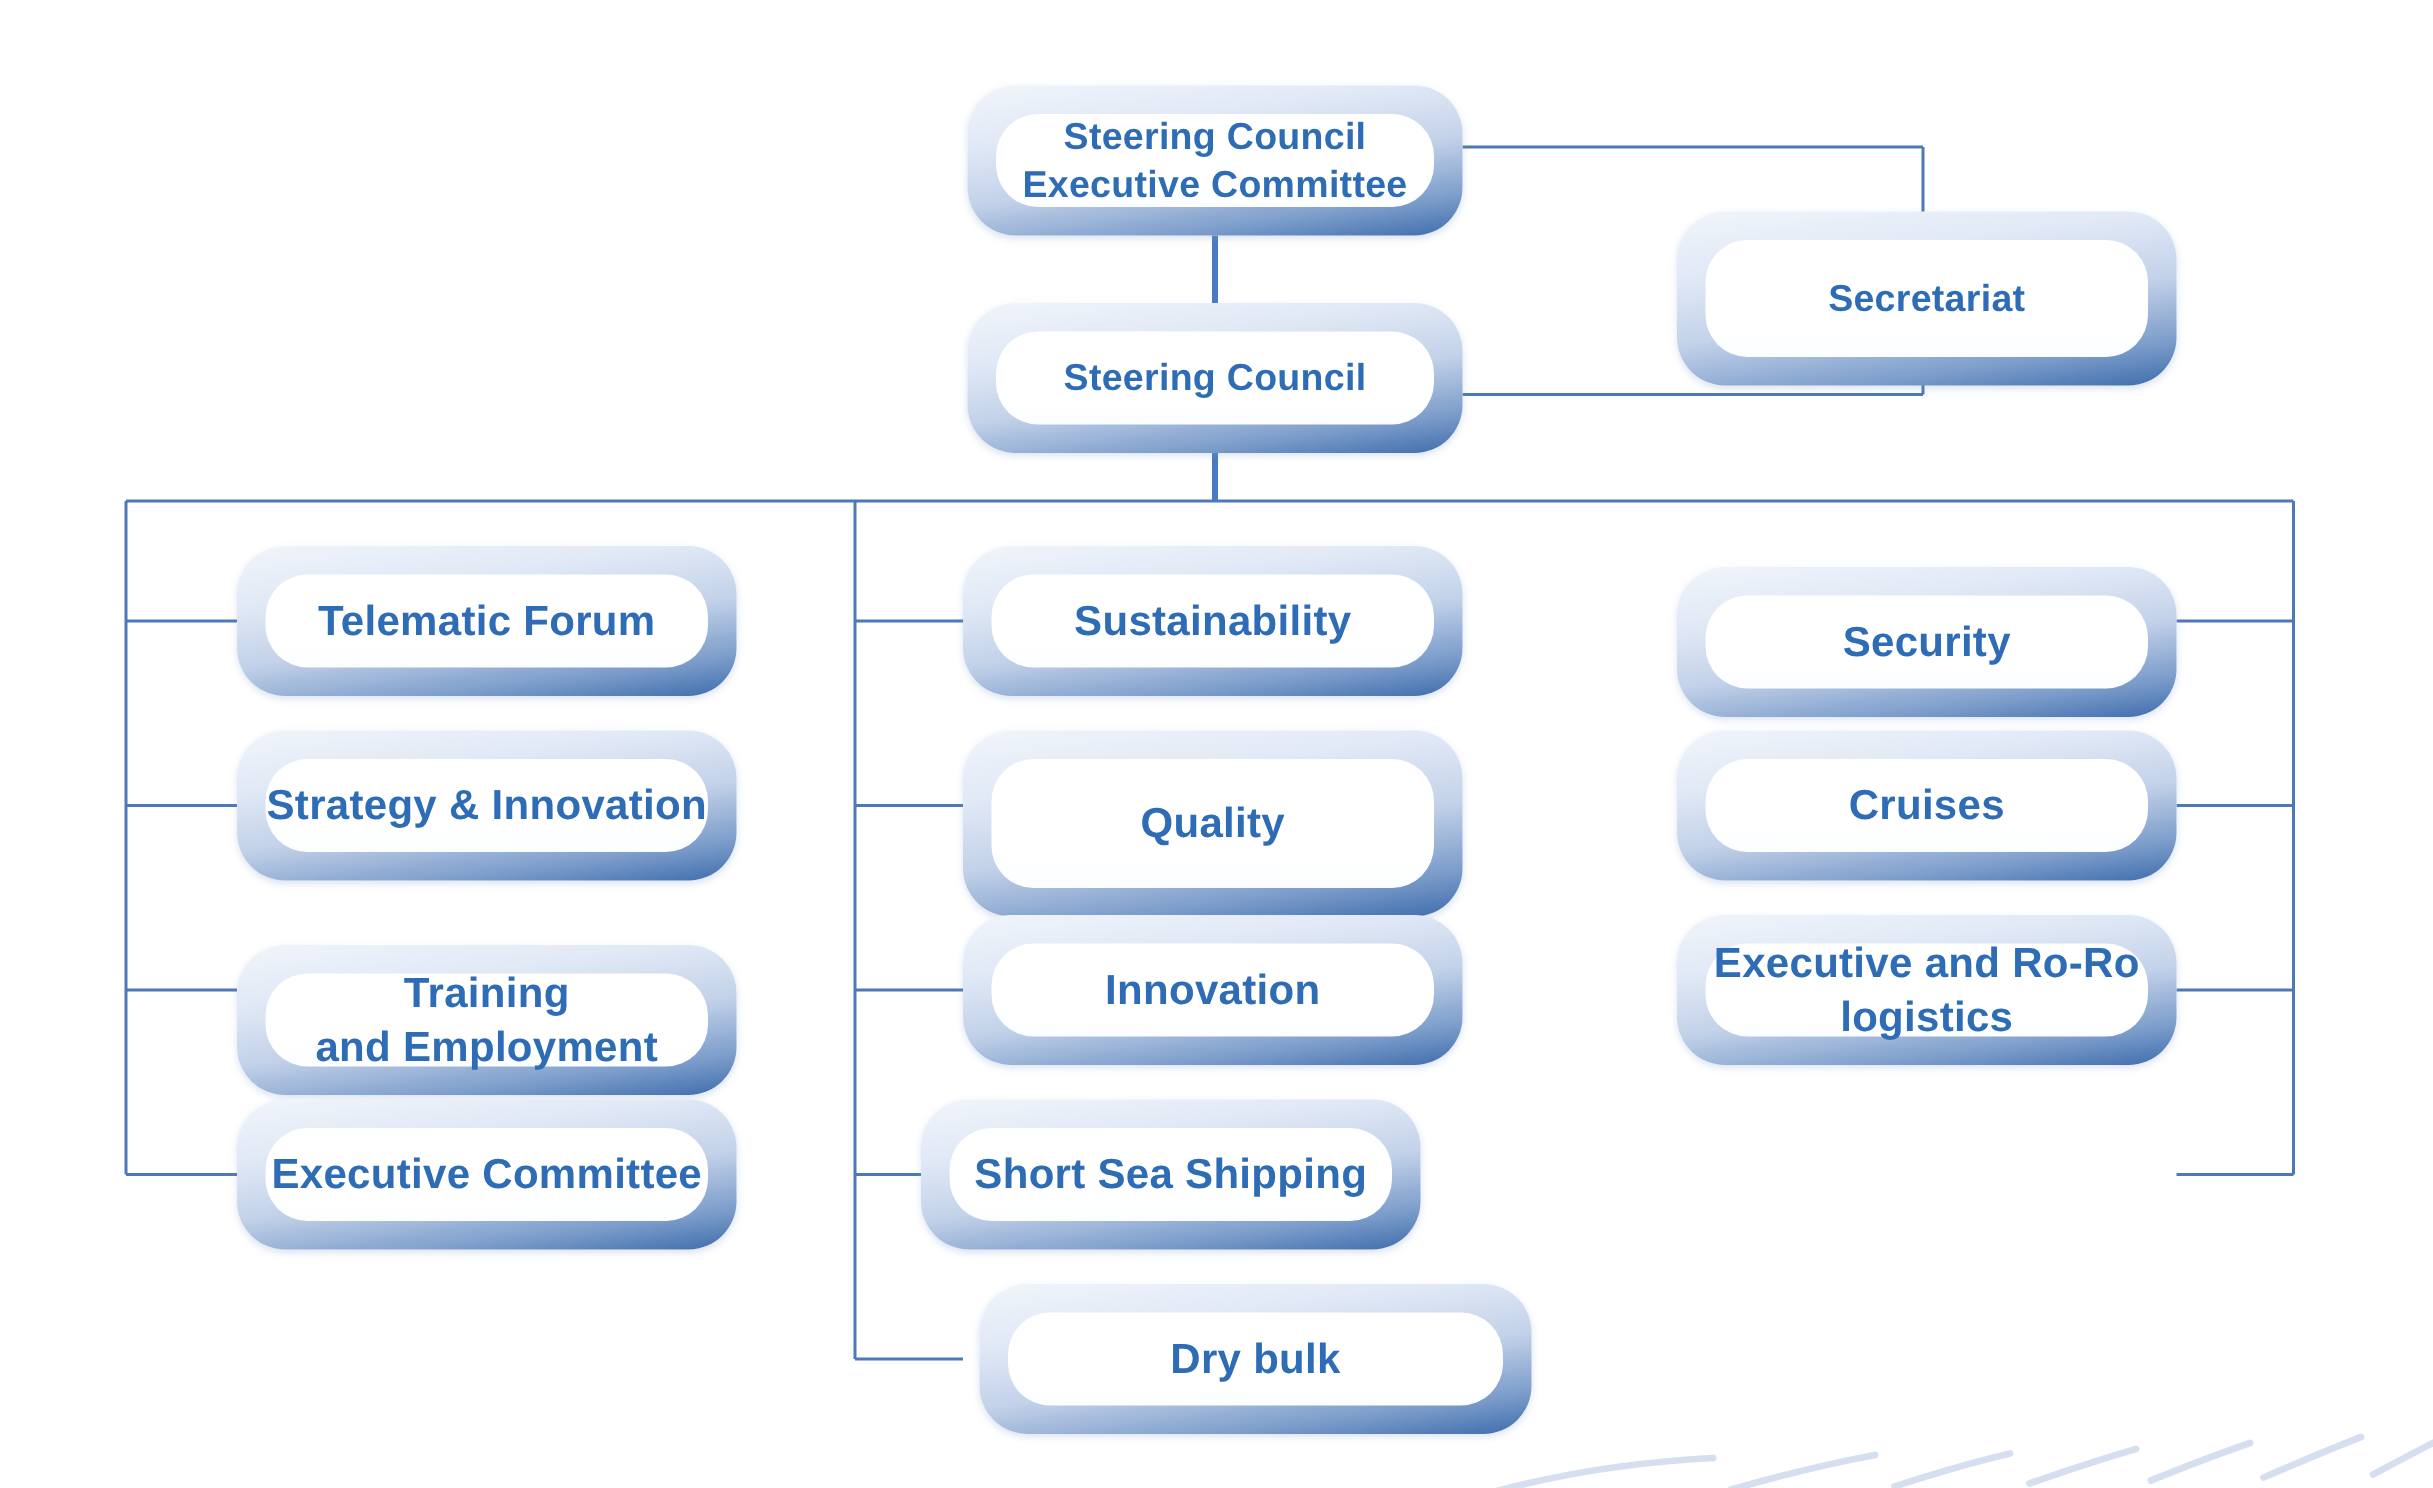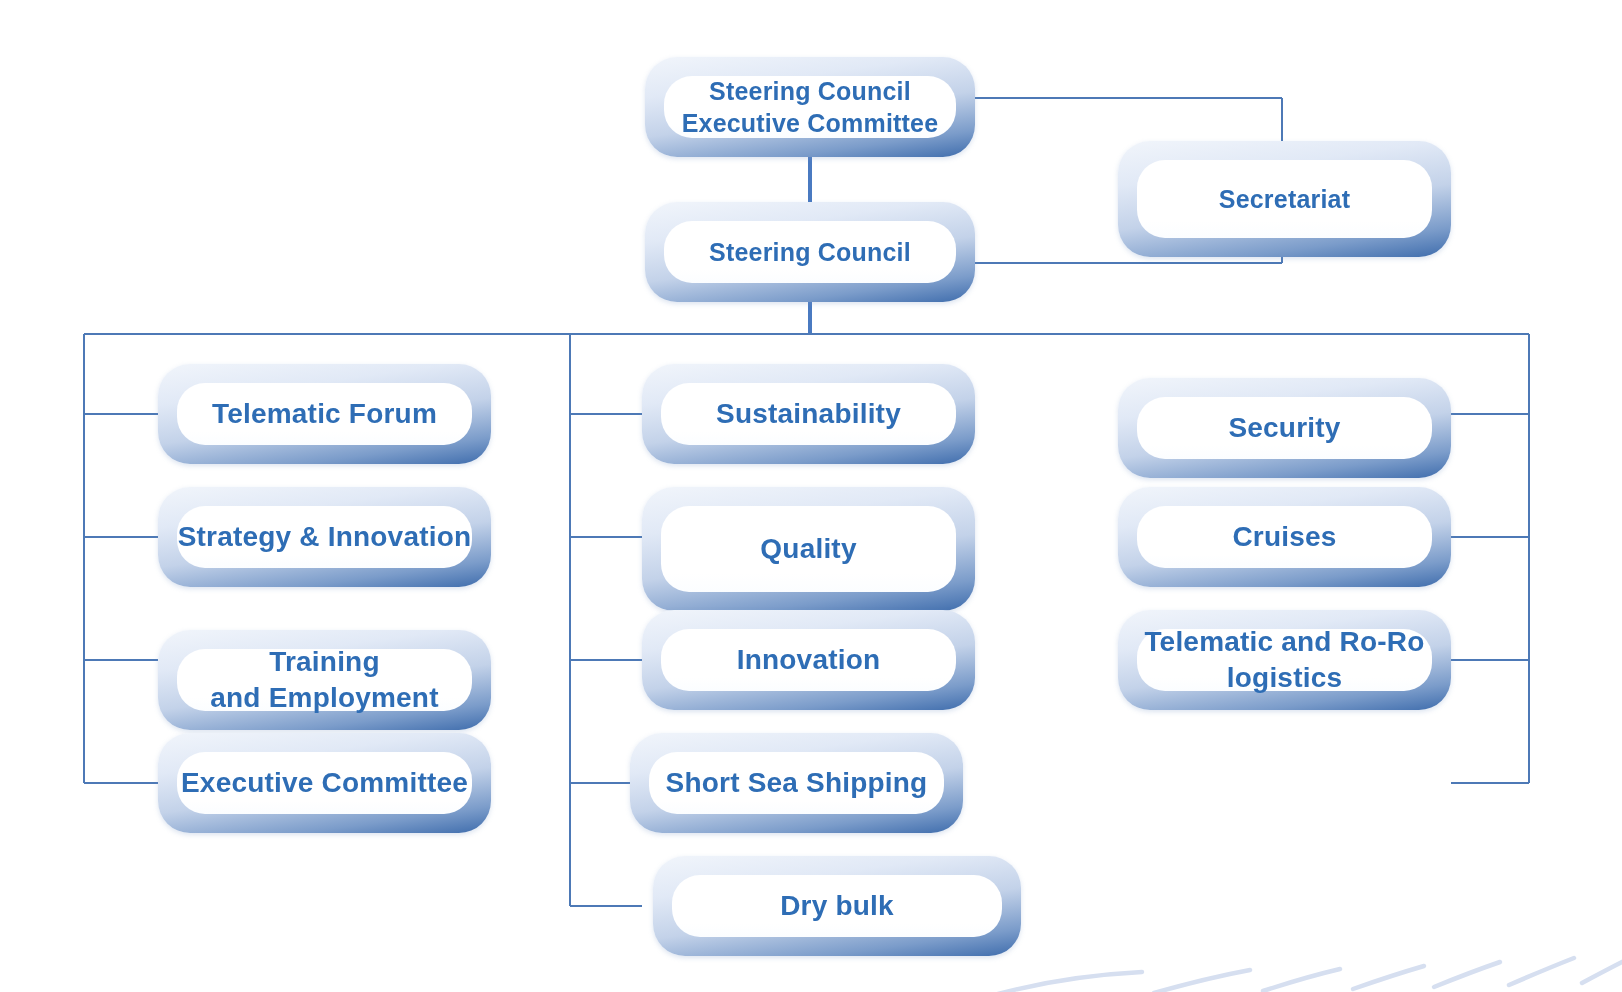--- a/index.html
+++ b/index.html
@@ -38,21 +38,21 @@
   #n-secretariat {left:1118px; top:129px; width:333px; height:116px;margin-top:12px;}
 
   #n-telematic   {left:158px;  top:364px; width:333px; height:100px;}
   #n-strategy    {left:158px;  top:487px; width:333px; height:100px;}
   #n-training    {left:158px;  top:610px; width:333px; height:100px;margin-top:20px;}
   #n-execcom     {left:158px;  top:733px; width:333px; height:100px;}
 
   #n-sustain     {left:642px;  top:364px; width:333px; height:100px;}
   #n-quality     {left:642px;  top:487px; width:333px; height:124px;}
   #n-environment {left:642px;  top:610px; width:333px; height:100px;}
-  #n-sss         {left:630px;  top:733px; width:333px; height:100px;}
+  #n-sss         {left:614px;  top:733px; width:333px; height:100px;}
   #n-drybulk     {left:653px;  top:856px; width:368px; height:100px;}
 
   #n-security    {left:1118px; top:378px; width:333px; height:100px;}
   #n-cruises     {left:1118px; top:487px; width:333px; height:100px;}
   #n-auto        {left:1118px; top:610px; width:333px; height:100px;}
   #n-landtrans   {left:1118px; top:733px; width:333px; height:100px;}
 </style>
 </head>
 <body>
 
@@ -192,19 +192,19 @@
   </div>
 
   <div class="node" id="n-cruises">
     <div class="node-inner">
       <span class="node-label">Cruises</span>
     </div>
   </div>
 
   <div class="node" id="n-auto">
     <div class="node-inner">
-      <span class="node-label">Telematic and Ro-Ro
+      <span class="node-label">Executive and Ro-Ro
 logistics</span>
     </div>
   </div>
 
 
 </div>
 
 </body></html>

